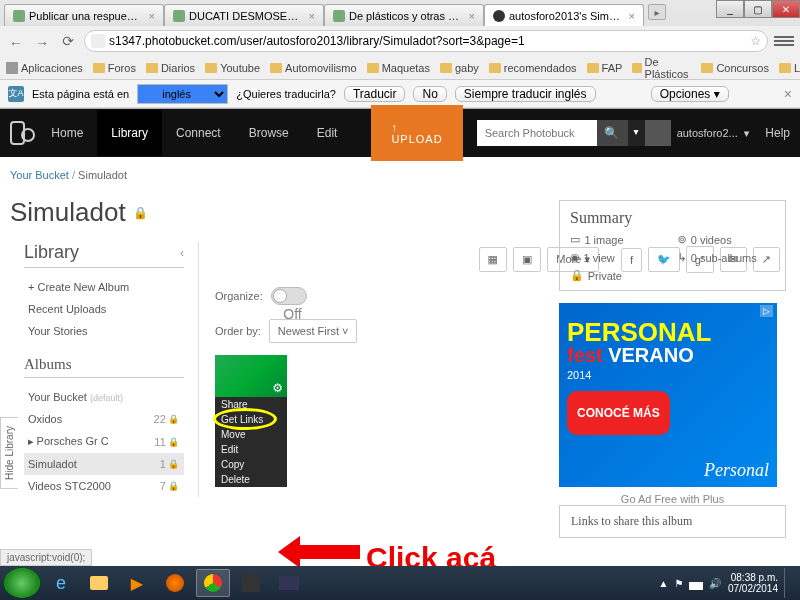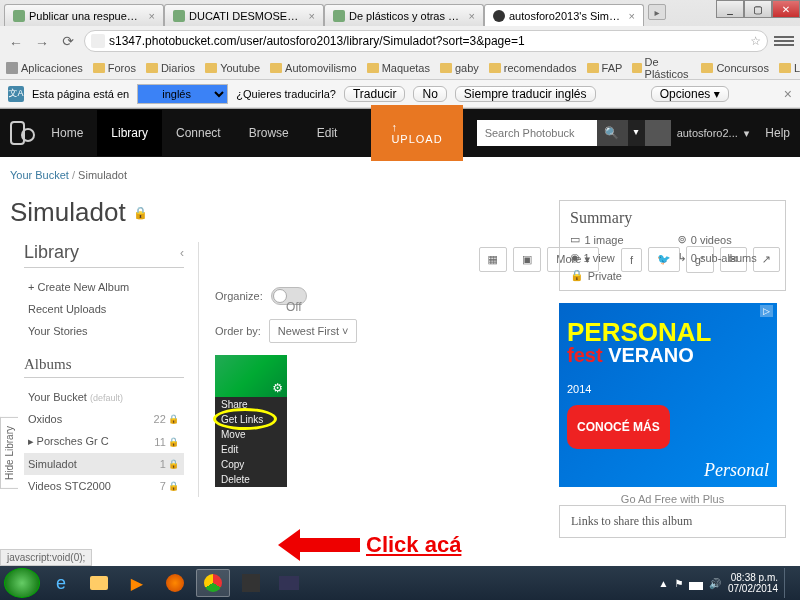--- a/index.html
+++ b/index.html
@@ -71,49 +71,49 @@
 .sb-list li.sel { background: #e8e8e8; }
 .sb-list li .count { color: #999; display: flex; align-items: center; gap: 3px; }
 .sb-list li .lock { font-size: 9px; color: #aaa; }
 .sb-sub { font-size: 15px; margin-top: 14px; }
 .main { flex: 1; border-left: 1px solid #ddd; padding-left: 16px; padding-top: 4px; }
 .toolbar { display: flex; align-items: center; gap: 6px; margin-bottom: 14px; justify-content: flex-end; }
 .tb-btn { border: 1px solid #ccc; background: #fff; padding: 5px 8px; border-radius: 2px; cursor: pointer; font-size: 11px; color: #666; }
 .organize-row { display: flex; align-items: center; gap: 8px; font-size: 11px; color: #666; margin-bottom: 14px; }
 .toggle { width: 36px; height: 18px; background: #ddd; border-radius: 9px; border: 1px solid #bbb; position: relative; cursor: pointer; }
 .toggle .knob { width: 14px; height: 14px; background: #fff; border: 1px solid #aaa; border-radius: 50%; position: absolute; top: 1px; left: 1px; }
-.toggle .lbl { position: absolute; right: 4px; top: 12px; font-size: 12px; color: #888; }
+.toggle .lbl { position: absolute; right: 4px; top: 18px; font-size: 14px; color: #888; }
 .orderby-row { display: flex; align-items: center; gap: 8px; font-size: 11px; color: #666; margin-bottom: 12px; }
 .select { border: 1px solid #ccc; background: #fff; padding: 5px 8px; border-radius: 2px; cursor: pointer; font-size: 11px; }
 .thumb { width: 72px; height: 118px; background: #2a2a2a; position: relative; }
 .thumb .img { height: 42px; background: linear-gradient(135deg,#2a5,#0a3 50%,#083); }
 .thumb .gear { position: absolute; top: 26px; right: 4px; color: #fff; font-size: 12px; }
 .thumb .menu { position: absolute; top: 42px; left: 0; right: 0; background: #2a2a2a; }
 .thumb .menu div { color: #eee; font-size: 10px; padding: 2px 6px; cursor: pointer; }
 .thumb .menu div.hl { position: relative; }
 .ellipse { position: absolute; border: 3px solid #ff0; border-radius: 50%; width: 64px; height: 22px; left: -2px; top: -4px; pointer-events: none; }
 
 
 .annotation { position: absolute; left: 278px; top: 372px; display: flex; align-items: center; pointer-events: none; }
 .arrow-shaft { width: 60px; height: 14px; background: #e00; }
 .arrow-head { width: 0; height: 0; border-top: 16px solid transparent; border-bottom: 16px solid transparent; border-right: 22px solid #e00; }
-.ann-text { color: #e00; font-size: 22px; font-weight: bold; text-decoration: underline; margin-left: 6px; }
+.ann-text { color: #e00; font-size: 30px; font-weight: bold; text-decoration: underline; margin-left: 6px; margin-top: 12px; }
 
 
 .rightcol { position: absolute; right: 14px; top: 200px; width: 227px; }
 .summary { border: 1px solid #ccc; padding: 8px 10px; margin-bottom: 12px; }
 .summary h3 { font-family: Georgia,serif; font-size: 16px; color: #555; font-weight: normal; margin-bottom: 6px; }
 .summary-grid { display: grid; grid-template-columns: 1fr 1fr; gap: 5px 10px; font-size: 11px; color: #666; }
 .summary-grid div { display: flex; align-items: center; gap: 4px; }
 .ad { width: 218px; height: 184px; background: linear-gradient(135deg,#06c,#08e); color: #fff; position: relative; padding: 8px; overflow: hidden; }
 .ad .adlabel { position: absolute; top: 2px; right: 4px; font-size: 9px; background: rgba(255,255,255,.3); padding: 1px 3px; }
 .ad .t1 { font-size: 26px; font-weight: 900; color: #ff0; line-height: .9; margin-top: 10px; }
 .ad .t2 { font-size: 20px; font-weight: 900; }
 .ad .t2 .f { color: #e22; }
-.ad .t3 { font-size: 11px; margin-top: 16px; }
+.ad .t3 { font-size: 11px; margin-top: 2px; }
 .ad .btn { display: inline-block; background: #e22; padding: 15px 10px; margin-top: 10px; font-size: 12px; font-weight: bold; border-radius: 10px; }
 .ad .brand { position: absolute; bottom: 6px; right: 8px; font-style: italic; font-size: 18px; font-family: cursive; }
 .adfree { text-align: center; font-size: 11px; color: #888; margin-top: 6px; }
 .linksbox { border: 1px solid #ccc; padding: 8px 11px; margin-top: 0; font-family: Georgia,serif; font-size: 12px; color: #555; }
 
 
 .statusbar { position: absolute; bottom: 34px; left: 0; background: #eee; border: 1px solid #ccc; padding: 2px 6px; font-size: 10px; color: #666; }
 .taskbar { position: absolute; bottom: 0; left: 0; right: 0; height: 34px; background: linear-gradient(#2a3a4a,#1a2838); display: flex; align-items: center; padding: 0 4px; }
 .start { width: 36px; height: 30px; background: radial-gradient(circle,#6c6,#060); border-radius: 50%; border: 1px solid #0a0; }
 .tb-icon { width: 34px; height: 28px; margin-left: 4px; display: flex; align-items: center; justify-content: center; border-radius: 2px; }

